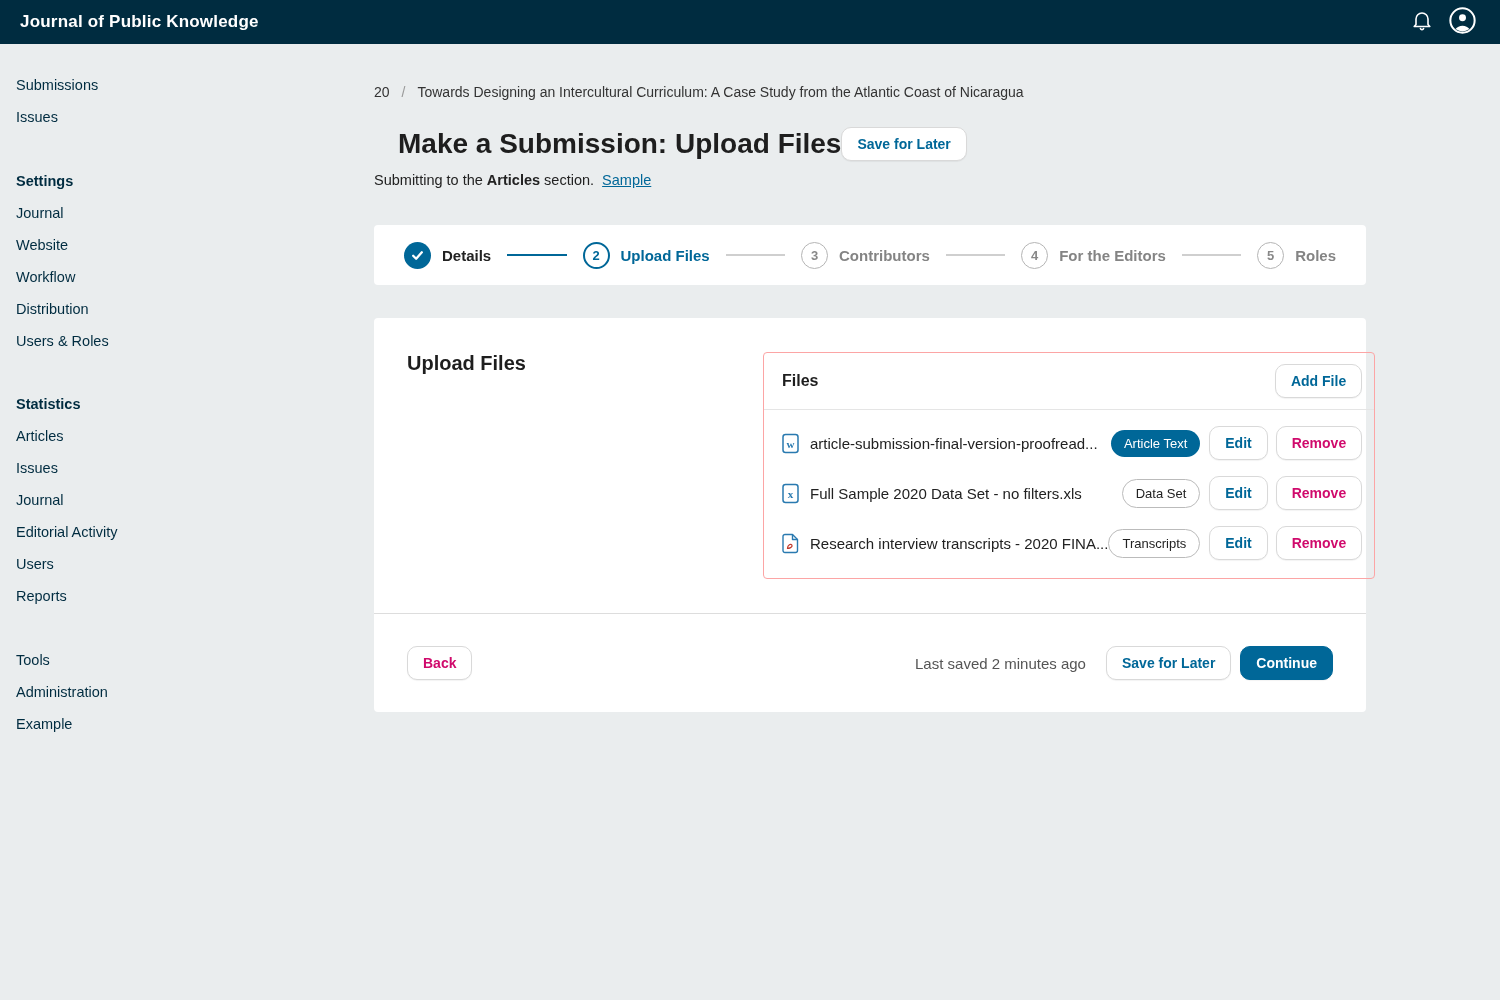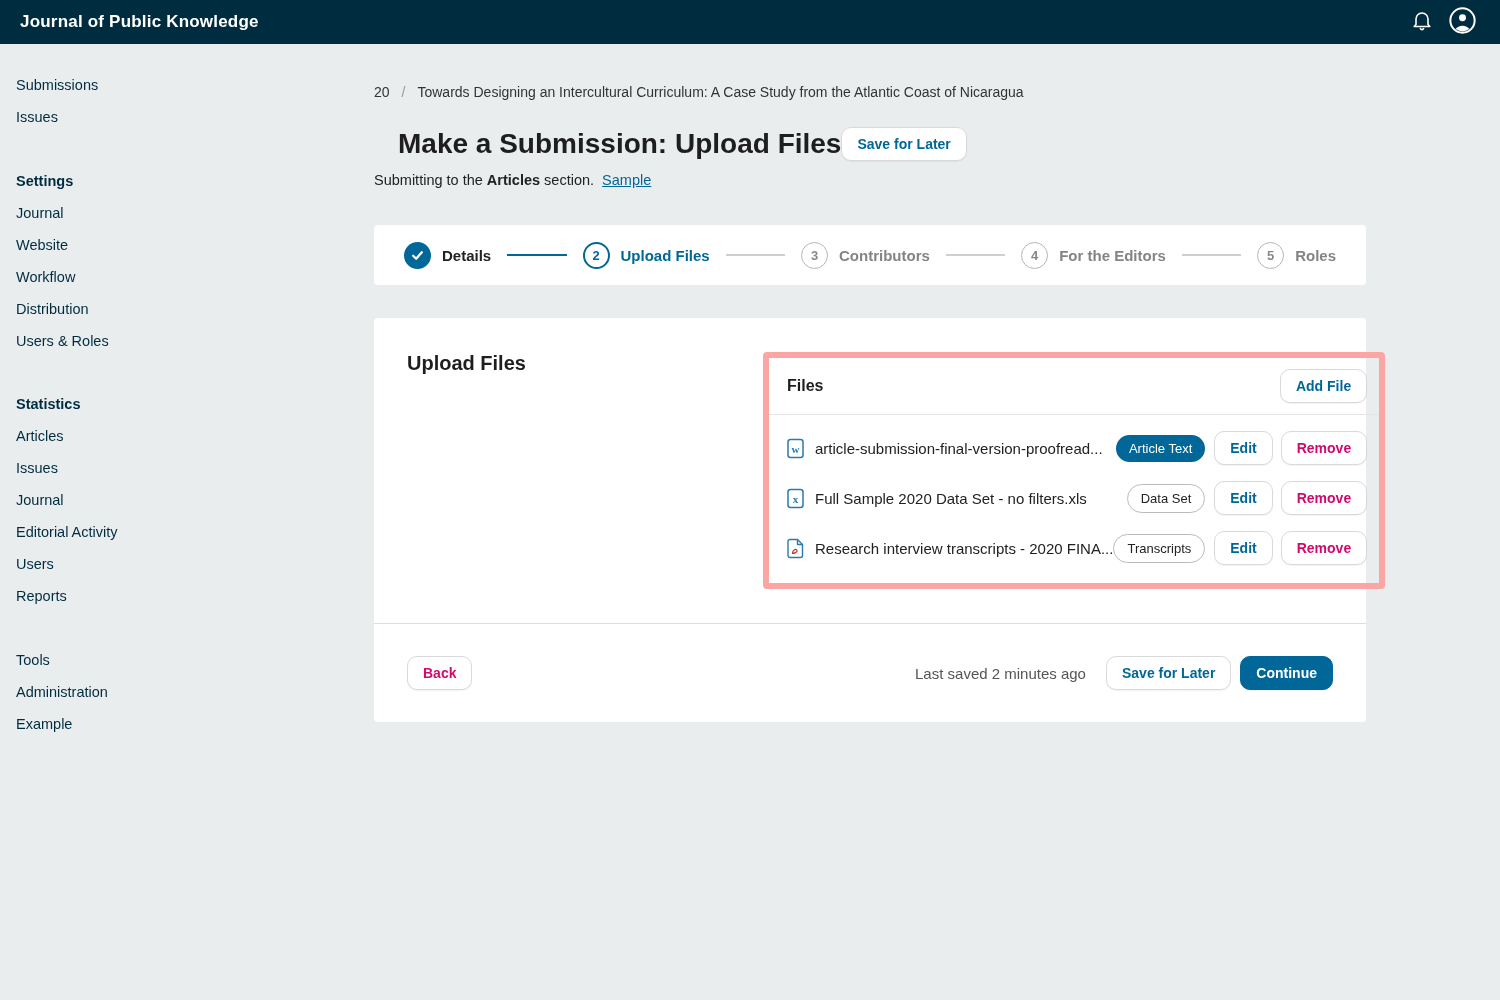--- a/index.html
+++ b/index.html
@@ -180,21 +180,21 @@
   }
   .section-desc {
     font-size: 15px;
     color: #333;
     line-height: 24px;
   }
 
   
   .files-panel {
     flex: 1;
-    border: 6px solid #fca5a5;
+    border: 1px solid #fca5a5;
     border-radius: 4px;
     align-self: flex-start;
     width: 663px;
   }
   .files-header {
     display: flex;
     align-items: center;
     justify-content: space-between;
     padding: 11px 12px 11px 18px;
     border-bottom: 1px solid #e5e5e5;

